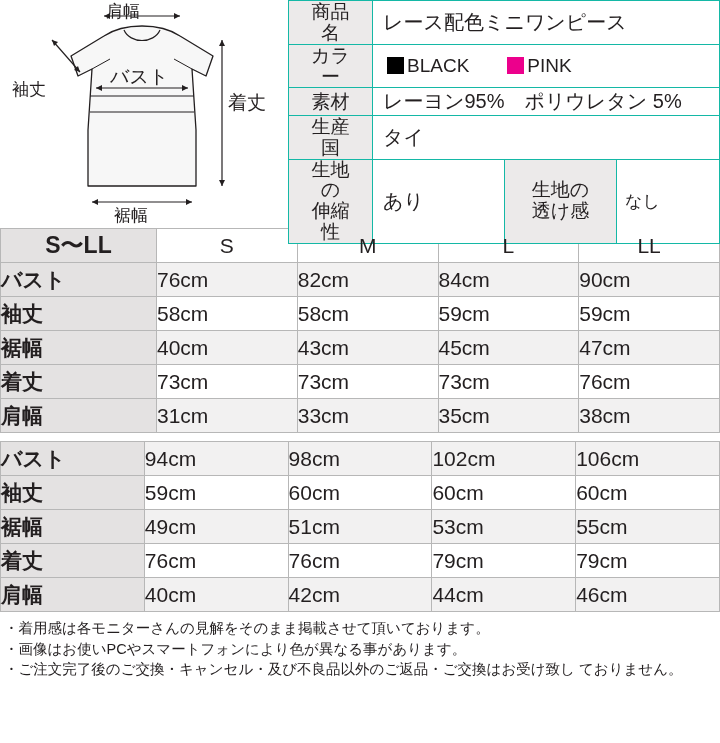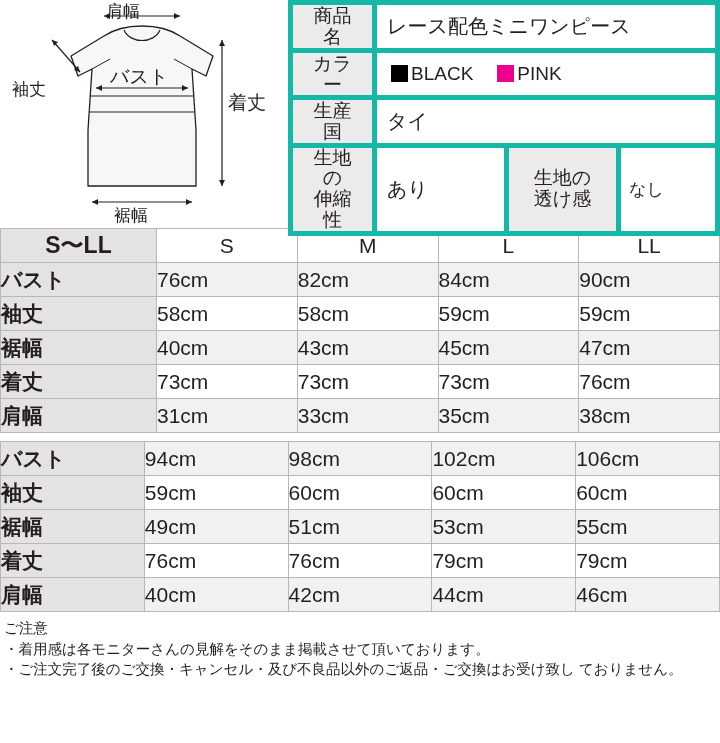--- a/index.html
+++ b/index.html
@@ -13,21 +13,21 @@
   .page { position: relative; width: 720px; height: 743px; overflow: hidden; }
 
   
   .top { display: flex; width: 720px; height: 228px; }
   .illus { width: 288px; height: 228px; position: relative; }
   .illus svg { position: absolute; left: 0; top: 0; }
 
   
   .spec { width: 432px; height: 228px; border-collapse: collapse; }
   .spec td {
-    border: 5px solid #14b8a6;
+    border: 1px solid #14b8a6;
     padding: 0 15px;
     font-size: 19px;
     vertical-align: middle;
     background: #ffffff;
   }
   .spec td.lbl {
     background: #eceaea;
     text-align: center;
     width: 84px;
     font-size: 19px;
@@ -39,21 +39,21 @@
     width: 112px;
     font-size: 19px;
     line-height: 1.12;
   }
   .spec td.val { font-size: 20px; padding-left: 10px; margin-left: 25px; }
   .spec td.val-sm { font-size: 17px; padding-left: 8px; }
   .swatch {
     display: inline-block; width: 17px; height: 17px;
     vertical-align: -2px; margin-right: 3px;
   }
-  .colorwrap { display: flex; align-items: center; gap: 24px; padding-left: 4px; }
+  .colorwrap { display: flex; align-items: center; gap: 38px; padding-left: 4px; }
   .coloritem { font-size: 19px; white-space: nowrap; }
 
   
   .sizetbl { width: 720px; border-collapse: collapse; table-layout: fixed; }
   .sizetbl td, .sizetbl th {
     border: 1px solid #b7b7b7;
     font-size: 21px;
     font-weight: normal;
     height: 34px;
     padding: 0;
@@ -139,20 +139,24 @@
             <span class="coloritem">
               <span class="swatch" style="background:#000000"></span><span>BLACK</span>
             </span>
             <span class="coloritem">
               <span class="swatch" style="background:#ec008c"></span><span>PINK</span>
             </span>
           </div>
         </td>
       </tr>
       <tr>
+        <td class="lbl">素材</td>
+        <td class="val" colspan="3">レーヨン95%　ポリウレタン 5%</td>
+      </tr>
+      <tr>
         <td class="lbl">生産国</td>
         <td class="val" colspan="3">タイ</td>
       </tr>
       <tr>
         <td class="lbl" style="line-height:1.1">
           <div>生地の</div>
           <div>伸縮性</div>
         </td>
         <td class="val" style="width:132px">あり</td>
         <td class="lbl2" style="line-height:1.1">
@@ -248,19 +252,19 @@
       <td class="rowlbl">肩幅</td>
       <td>40cm</td>
       <td>42cm</td>
       <td>44cm</td>
       <td>46cm</td>
     </tr>
   </tbody>
     </table>
 
   <div class="notes">
-    <div>ご注意</div>
     <div>・着用感は各モニターさんの見解をそのまま掲載させて頂いております。</div>
+    <div>・画像はお使いPCやスマートフォンにより色が異なる事があります。</div>
     <div>・ご注文完了後のご交換・キャンセル・及び不良品以外のご返品・ご交換はお受け致し ておりません。</div>
 
   </div>
 
 </div>
 
 </body></html>

